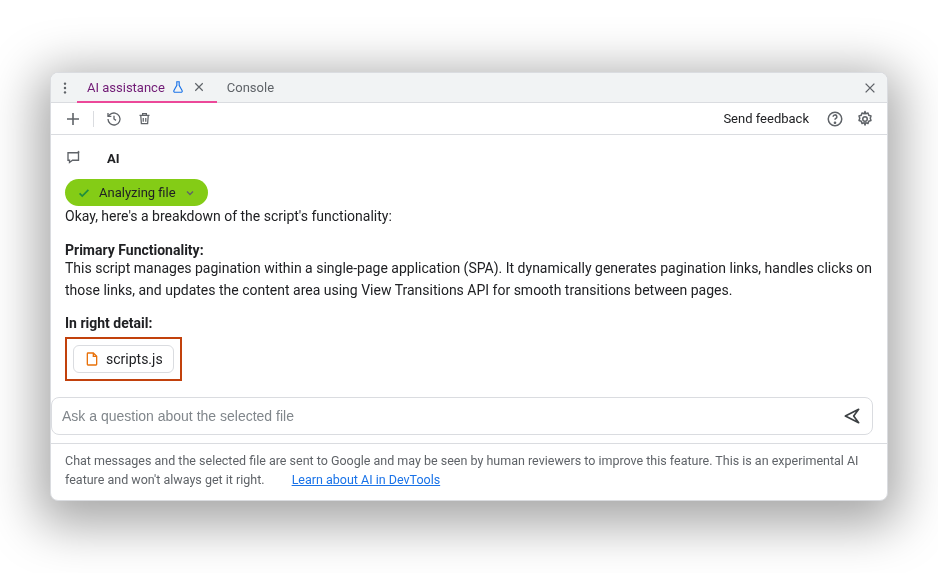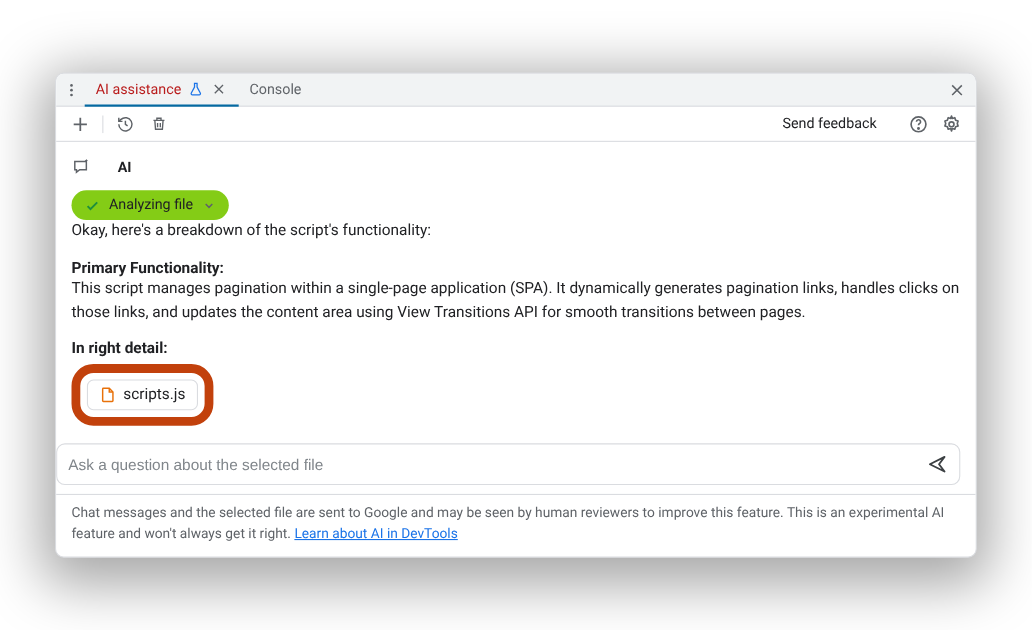--- a/index.html
+++ b/index.html
@@ -39,22 +39,22 @@
 .tab {
   display: flex; align-items: center;
   height: 30px;
   padding: 0 10px;
   gap: 6px;
   font-size: 13px;
   color: #5f6368;
   cursor: pointer;
 }
 .tab.active {
-  color: #b91c1c;
-  border-bottom: 2px solid #0369a1;
+  color: #701a75;
+  border-bottom: 2px solid #ec4899;
   margin-bottom: -1px;
 }
 .tab .flask { color: #1a73e8; }
 .tab .close {
   color: #5f6368;
   font-size: 14px;
   line-height: 1;
   display: flex;
   padding: 2px;
 }
@@ -81,21 +81,21 @@
 }
 .vsep {
   width: 1px; height: 16px;
   background: #dadce0;
   margin: 0 2px;
 }
 .feedback-link {
   color: #202124;
   font-size: 13px;
   cursor: pointer;
-  margin-right: 20px;
+  margin-right: 8px;
 }
 
 .content {
   padding: 14px 14px 4px 14px;
 }
 .ai-header {
   display: flex; align-items: center;
   gap: 24px;
   margin-bottom: 12px;
 }
@@ -117,22 +117,22 @@
   margin-bottom: 14px;
 }
 .heading {
   font-weight: 700;
   font-size: 14px;
   margin-bottom: 0;
 }
 
 .file-highlight {
   display: inline-block;
-  border: 8px solid #c2410c;
-  border-radius: 20px;
+  border: 2px solid #c2410c;
+  border-radius: 0;
   padding: 6px;
   margin-top: 2px;
   margin-bottom: 6px;
 }
 .file-chip {
   display: inline-flex; align-items: center;
   gap: 6px;
   border: 1px solid #dadce0;
   border-radius: 6px;
   padding: 5px 10px;
@@ -164,21 +164,21 @@
   display: flex;
 }
 
 .footer {
   border-top: 1px solid #dadce0;
   padding: 8px 14px 10px 14px;
   font-size: 12.5px;
   color: #5f6368;
   line-height: 1.5;
 }
-.footer a { color: #1a73e8; text-decoration: underline; cursor: pointer; }
+.footer a { color: #1a73e8; text-decoration: underline; cursor: pointer; margin-left: 24px; }
 svg { display: block; }
 </style>
 </head>
 <body>
 
 <div class="panel">
 
   <div class="tabbar">
     <div class="kebab">
       <svg width="14" height="14" viewBox="0 0 16 16">

